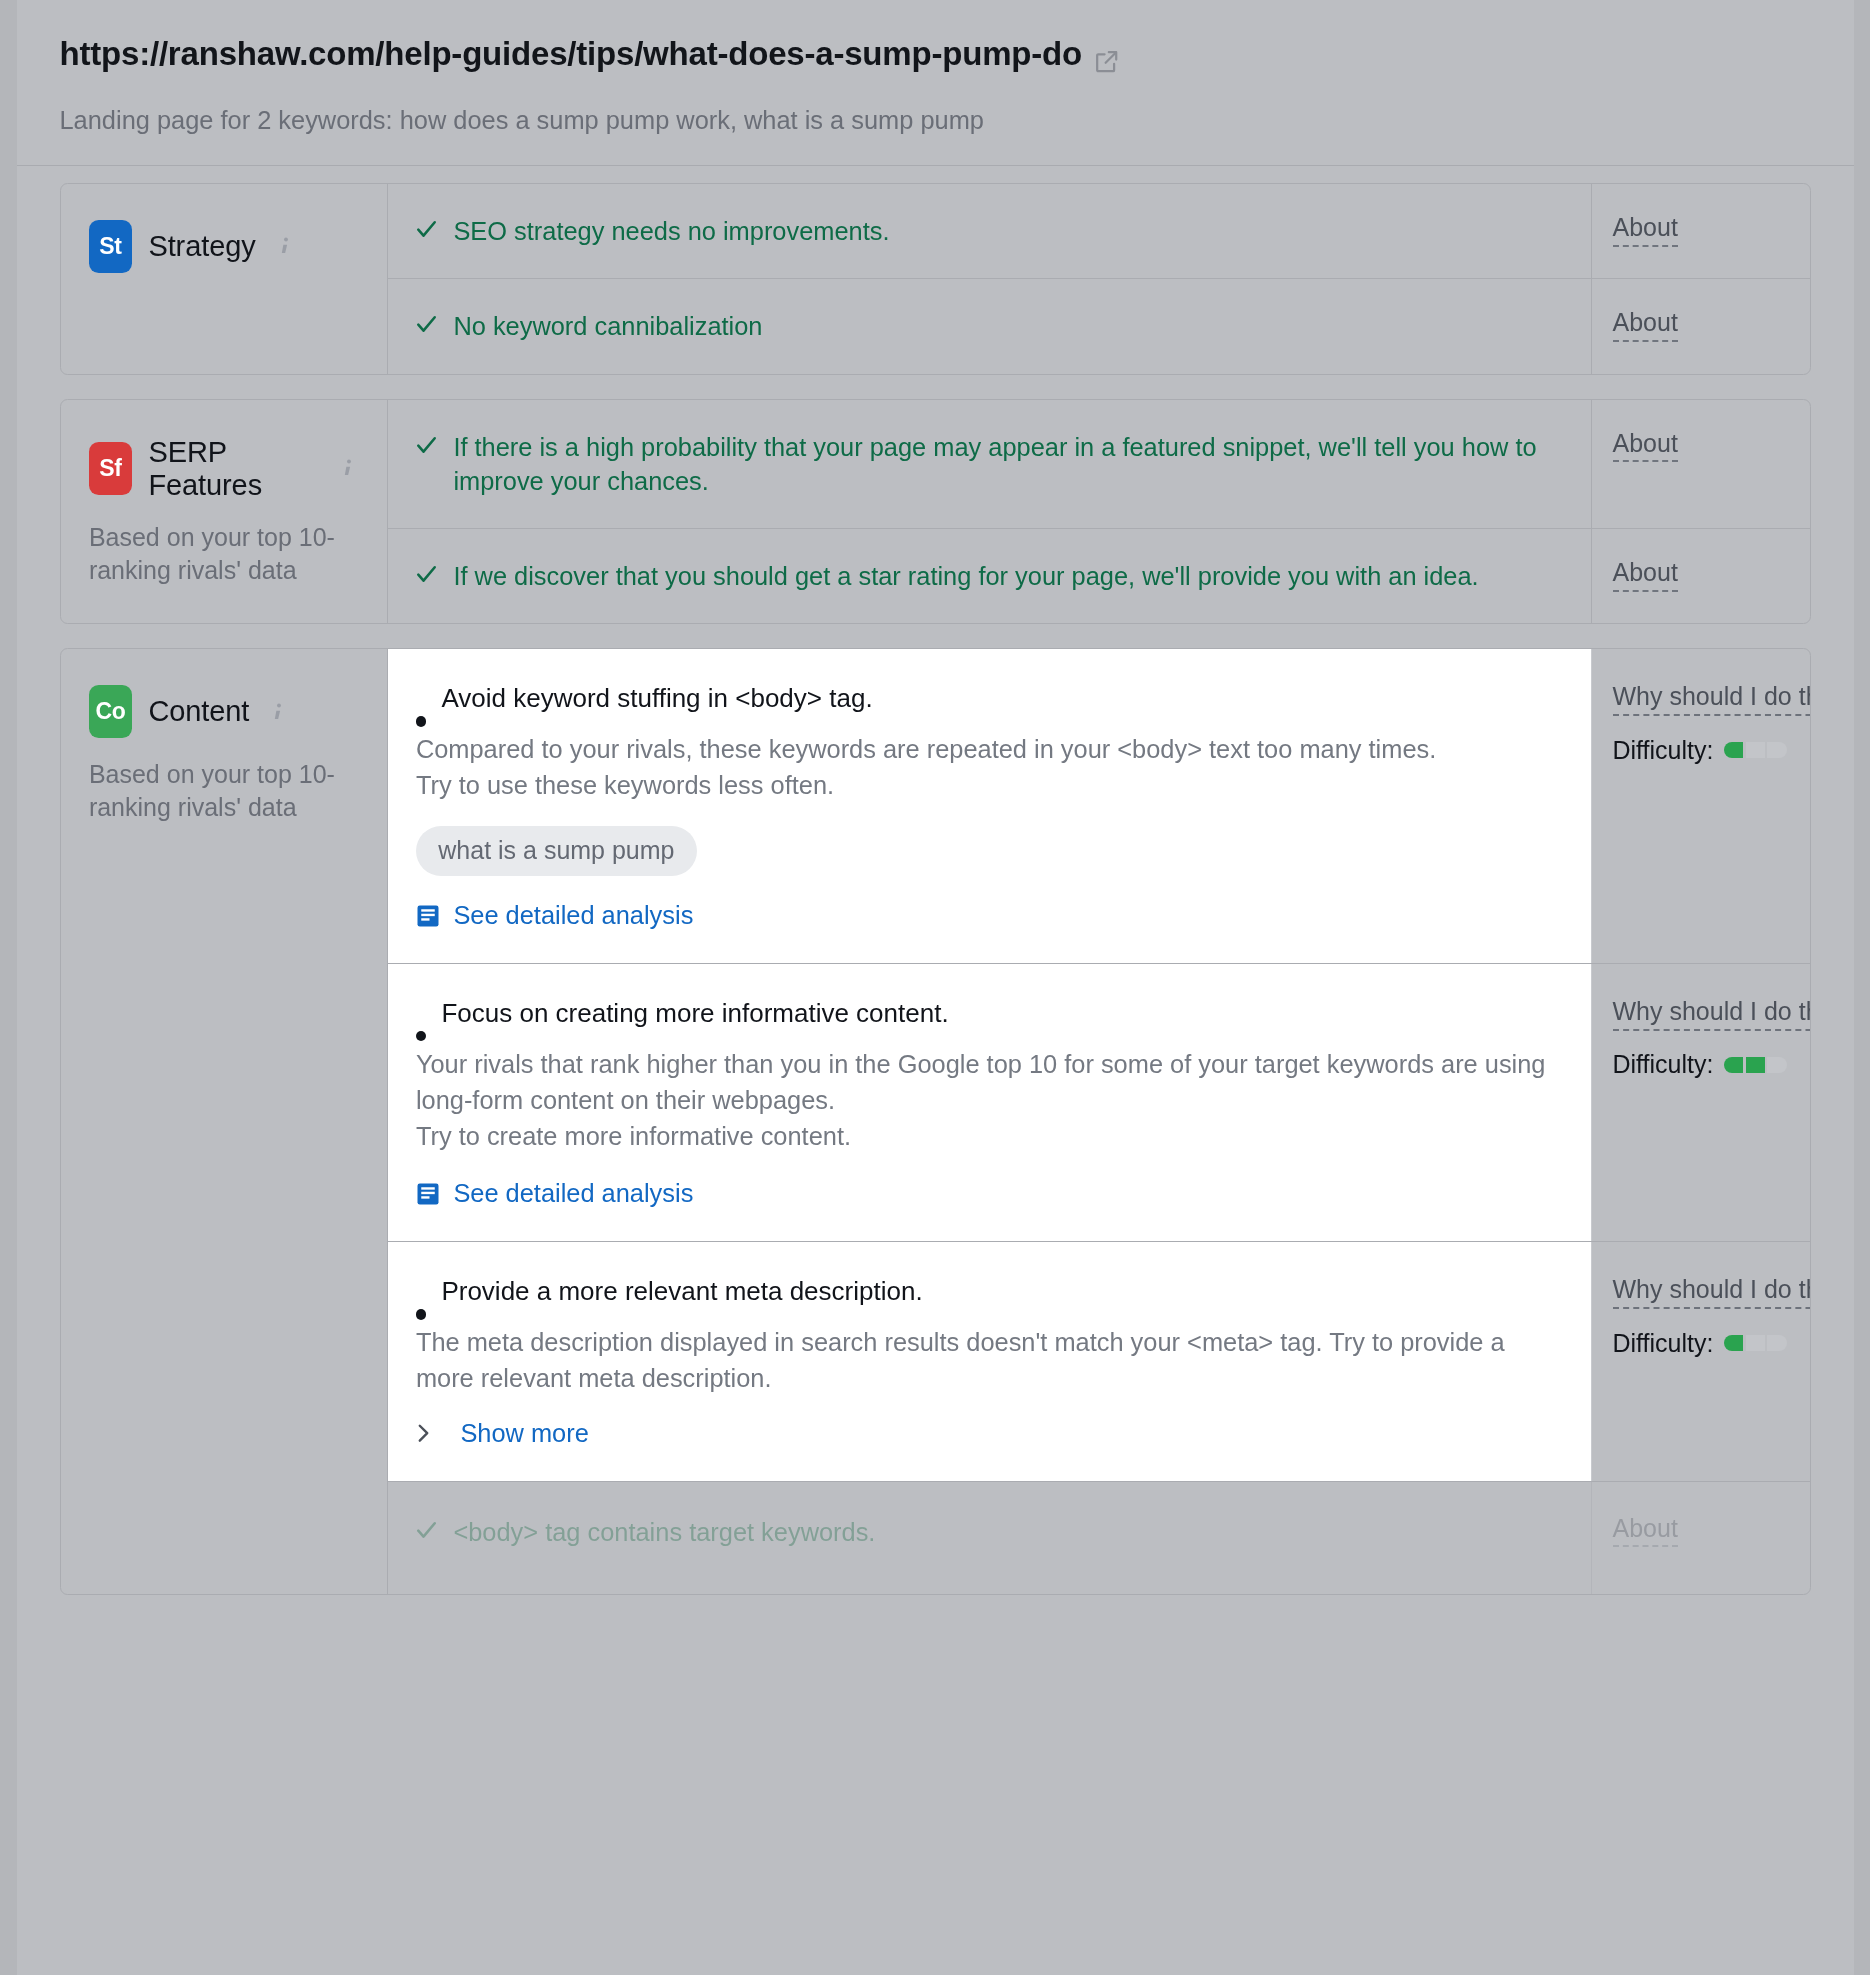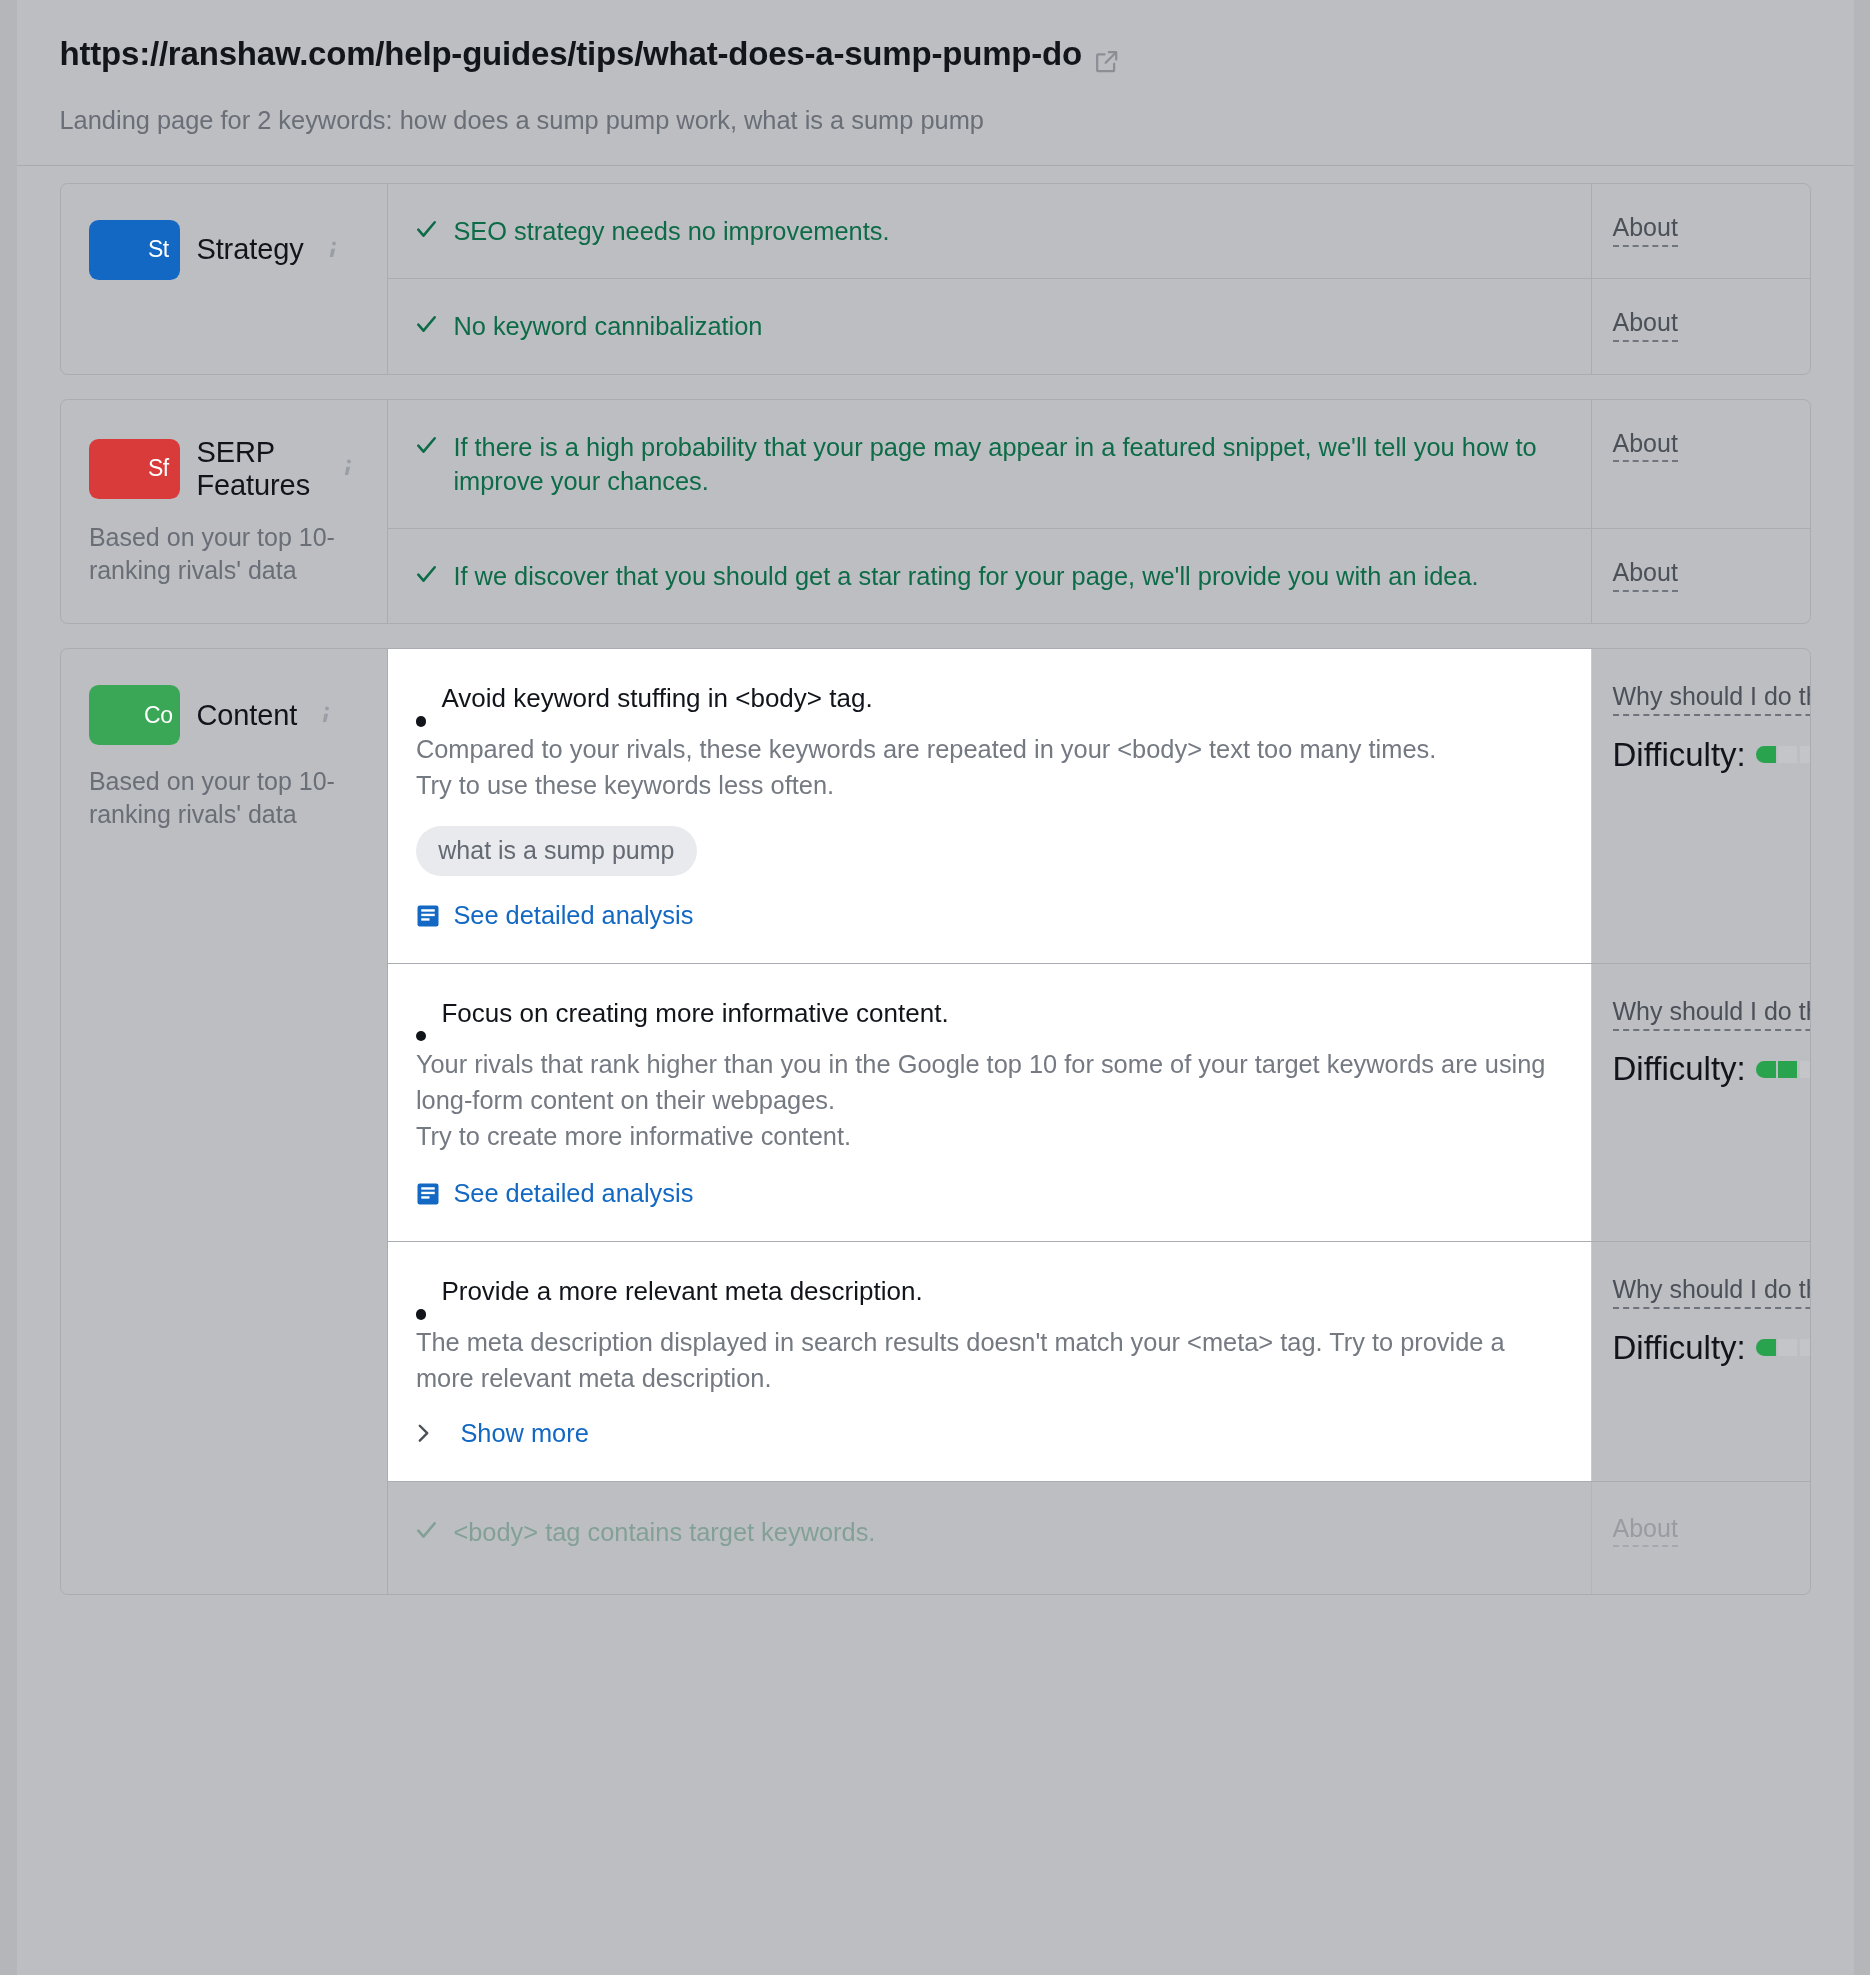--- a/index.html
+++ b/index.html
@@ -79,26 +79,25 @@
   .sec-left{
     box-sizing:border-box;
     width:327px;flex:0 0 327px;
     border-right:1.5px solid #aaacb1;
     padding:36px 30px 30px 28.4px;
   }
   .sec-title-row{
     display:flex;align-items:center;gap:16.5px;
   }
   .badge{
-    width:43px;height:60px;border-radius:9.7px;
+    width:43px;height:53px;border-radius:9.7px;
     display:flex;align-items:center;justify-content:center;
-    font-size:23px;font-weight:normal;color:#fff;
+    font-size:23px;font-weight:bold;color:#fff;
     flex:0 0 auto;
     letter-spacing:-0.4px;
-    padding-left:48px;
   }
   .badge.blue{background:#1268c3;}
   .badge.red{background:#d93b3b;}
   .badge.green{background:#3aa757;}
   .sec-title{
     font-size:29px;color:#11141a;letter-spacing:-0.1px;
   }
   .info-icon{
     width:16.5px;height:22.4px;flex:0 0 auto;margin-left:4.5px;
   }
@@ -211,21 +210,21 @@
   .why-link{
     font-size:25px;color:#4b5059;
     border-bottom:2.2px dashed #6d727b;
     padding-bottom:4.5px;display:inline-block;line-height:1.05;
     cursor:pointer;
     white-space:nowrap;
   }
   .diff-row{
     margin-top:19.5px;
     display:flex;align-items:center;gap:10.5px;
-    font-size:33px;color:#11141a;
+    font-size:25px;color:#11141a;
   }
   .diff-bar{display:flex;gap:2.2px;}
   .seg{width:19.5px;height:16.5px;background:#c3c5c9;}
   .seg.on{background:#2aa34f;}
   .seg:first-child{border-radius:8.2px 0 0 8.2px;}
   .seg:last-child{border-radius:0 8.2px 8.2px 0;}
 
   
   .faded{opacity:.45;}
   .faded .check-line{color:#3f7d62;}

